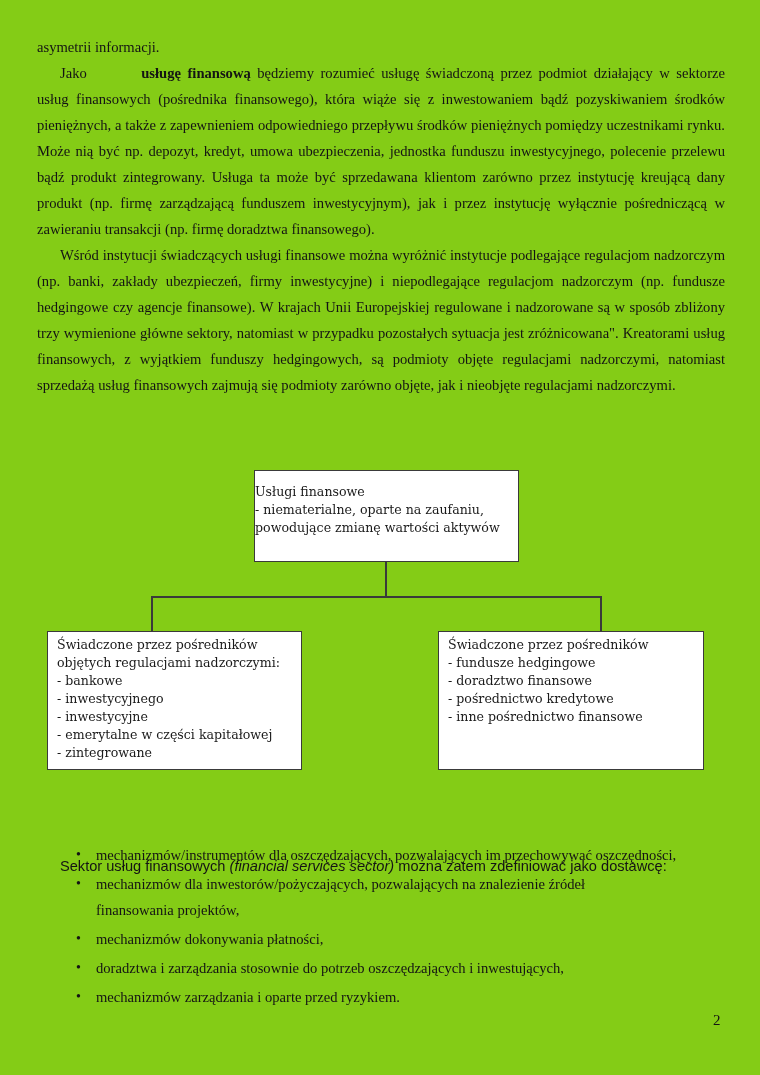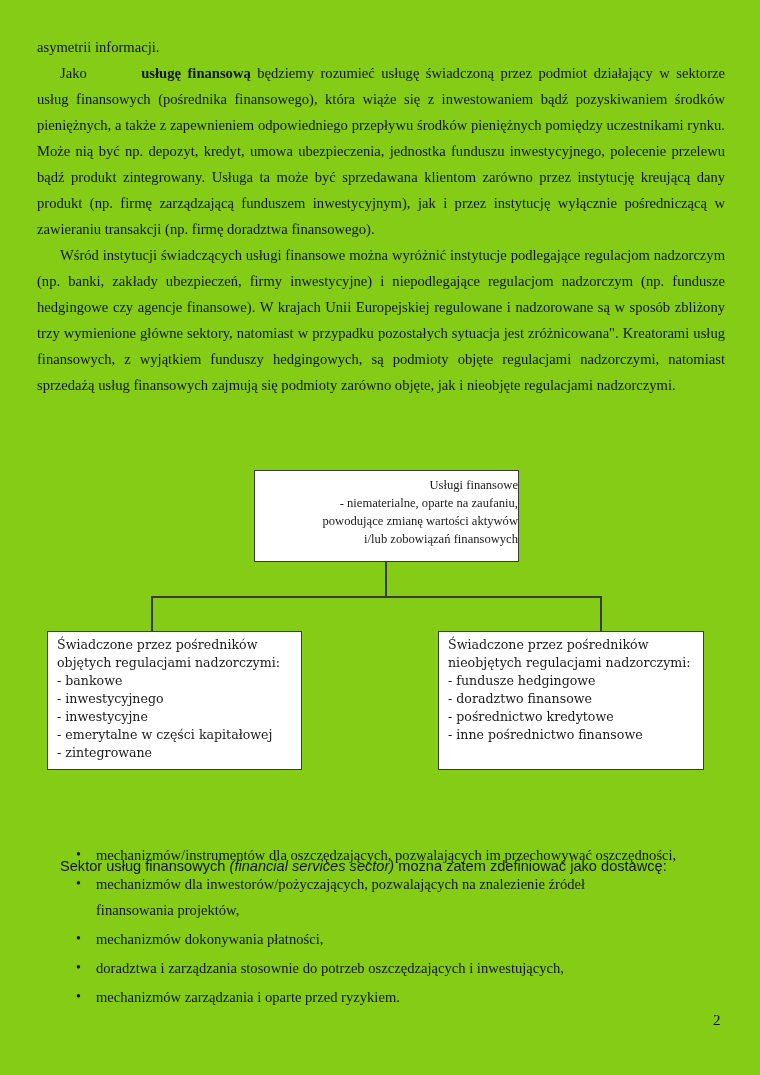--- a/index.html
+++ b/index.html
@@ -9,21 +9,21 @@
     position:absolute; left:37px; width:688px;
     font-family:"Liberation Serif", serif; font-size:14.6px; line-height:26px;
     text-align:justify; color:#141414; margin:0;
   }
   .para .indent { display:inline-block; width:23px; }
   .para b { font-weight:bold;margin-left:48px; }
   .box {
     position:absolute; border:1.3px solid #3a3a3a; background:#fff; box-sizing:border-box;
     font-family:"DejaVu Serif", serif; font-size:12.6px; line-height:18px; color:#1a1a1a;
   }
-  .box.center { text-align:right; padding-top:5px;font-family:Liberation Serif, serif; }
+  .box.center { text-align:left; padding-top:12px; }
   .box.side { padding:4px 8px 0 9px; }
   .box .line { display:block; white-space:nowrap; }
   .hline, .vline { position:absolute; background:#3a3a3a; }
   .intro {
     position:absolute; left:60px; top:815px; width:680px;
     font-family:Liberation Sans, sans-serif; font-size:14.6px; line-height:20px; color:#141414;margin-top:41px;
   }
   .bullets { position:absolute; left:60px; top:842px; width:680px; margin:0; padding:0; list-style:none;
     font-family:"Liberation Serif", serif; font-size:14.6px; line-height:26px; color:#141414; }
   .bullets li { position:relative; padding-left:36px; margin-bottom:3px; }
@@ -39,41 +39,39 @@
 
   <p class="para" style="top:60px;"><span class="indent"></span><span>Jako </span><b>usługę finansową</b><span> będziemy rozumieć usługę świadczoną przez podmiot działający w sektorze usług finansowych (pośrednika finansowego), która wiąże się z inwestowaniem bądź pozyskiwaniem środków pieniężnych, a także z zapewnieniem odpowiedniego przepływu środków pieniężnych pomiędzy uczestnikami rynku. Może nią być np. depozyt, kredyt, umowa ubezpieczenia, jednostka funduszu inwestycyjnego, polecenie przelewu bądź produkt zintegrowany. Usługa ta może być sprzedawana klientom zarówno przez instytucję kreującą dany produkt (np. firmę zarządzającą funduszem inwestycyjnym), jak i przez instytucję wyłącznie pośredniczącą w zawieraniu transakcji (np. firmę doradztwa finansowego).</span></p>
 
   <p class="para" style="top:242px;"><span class="indent"></span><span>Wśród instytucji świadczących usługi finansowe można wyróżnić instytucje podlegające regulacjom nadzorczym (np. banki, zakłady ubezpieczeń, firmy inwestycyjne) i niepodlegające regulacjom nadzorczym (np. fundusze hedgingowe czy agencje finansowe). W krajach Unii Europejskiej regulowane i nadzorowane są w sposób zbliżony trzy wymienione główne sektory, natomiast w przypadku pozostałych sytuacja jest zróżnicowana". Kreatorami usług finansowych, z wyjątkiem funduszy hedgingowych, są podmioty objęte regulacjami nadzorczymi, natomiast sprzedażą usług finansowych zajmują się podmioty zarówno objęte, jak i nieobjęte regulacjami nadzorczymi.</span></p>
 
   <div>
     <div class="box center" style="left:254px; top:470px; width:265px; height:92px;">
       <span class="line">Usługi finansowe</span>
       <span class="line">- niematerialne, oparte na zaufaniu,</span>
       <span class="line">powodujące zmianę wartości aktywów</span>
-      <span class="line">i/lub zobowiązań finansowych</span>
     </div>
 
     <div class="vline" style="left:385px; top:561px; width:1.5px; height:37px;"></div>
     <div class="hline" style="left:151px; top:596px; width:451px; height:1.5px;"></div>
     <div class="vline" style="left:151px; top:596px; width:1.5px; height:36px;"></div>
     <div class="vline" style="left:600px; top:596px; width:1.5px; height:36px;"></div>
 
     <div class="box side" style="left:47px; top:631px; width:255px; height:139px;">
       <span class="line">Świadczone przez pośredników</span>
       <span class="line">objętych regulacjami nadzorczymi:</span>
       <span class="line">- bankowe</span>
       <span class="line">- inwestycyjnego</span>
       <span class="line">- inwestycyjne</span>
       <span class="line">- emerytalne w części kapitałowej</span>
       <span class="line">- zintegrowane</span>
     </div>
 
     <div class="box side" style="left:438px; top:631px; width:266px; height:139px;">
       <span class="line">Świadczone przez pośredników</span>
-      <span class="line">nieobjętych regulacjami nadzorczymi:</span>
       <span class="line">- fundusze hedgingowe</span>
       <span class="line">- doradztwo finansowe</span>
       <span class="line">- pośrednictwo kredytowe</span>
       <span class="line">- inne pośrednictwo finansowe</span>
     </div>
   </div>
 
   <div class="intro"><span>Sektor usług finansowych </span><i>(financial services sector)</i><span> można zatem zdefiniować jako dostawcę:</span></div>
 
   <ul class="bullets">

